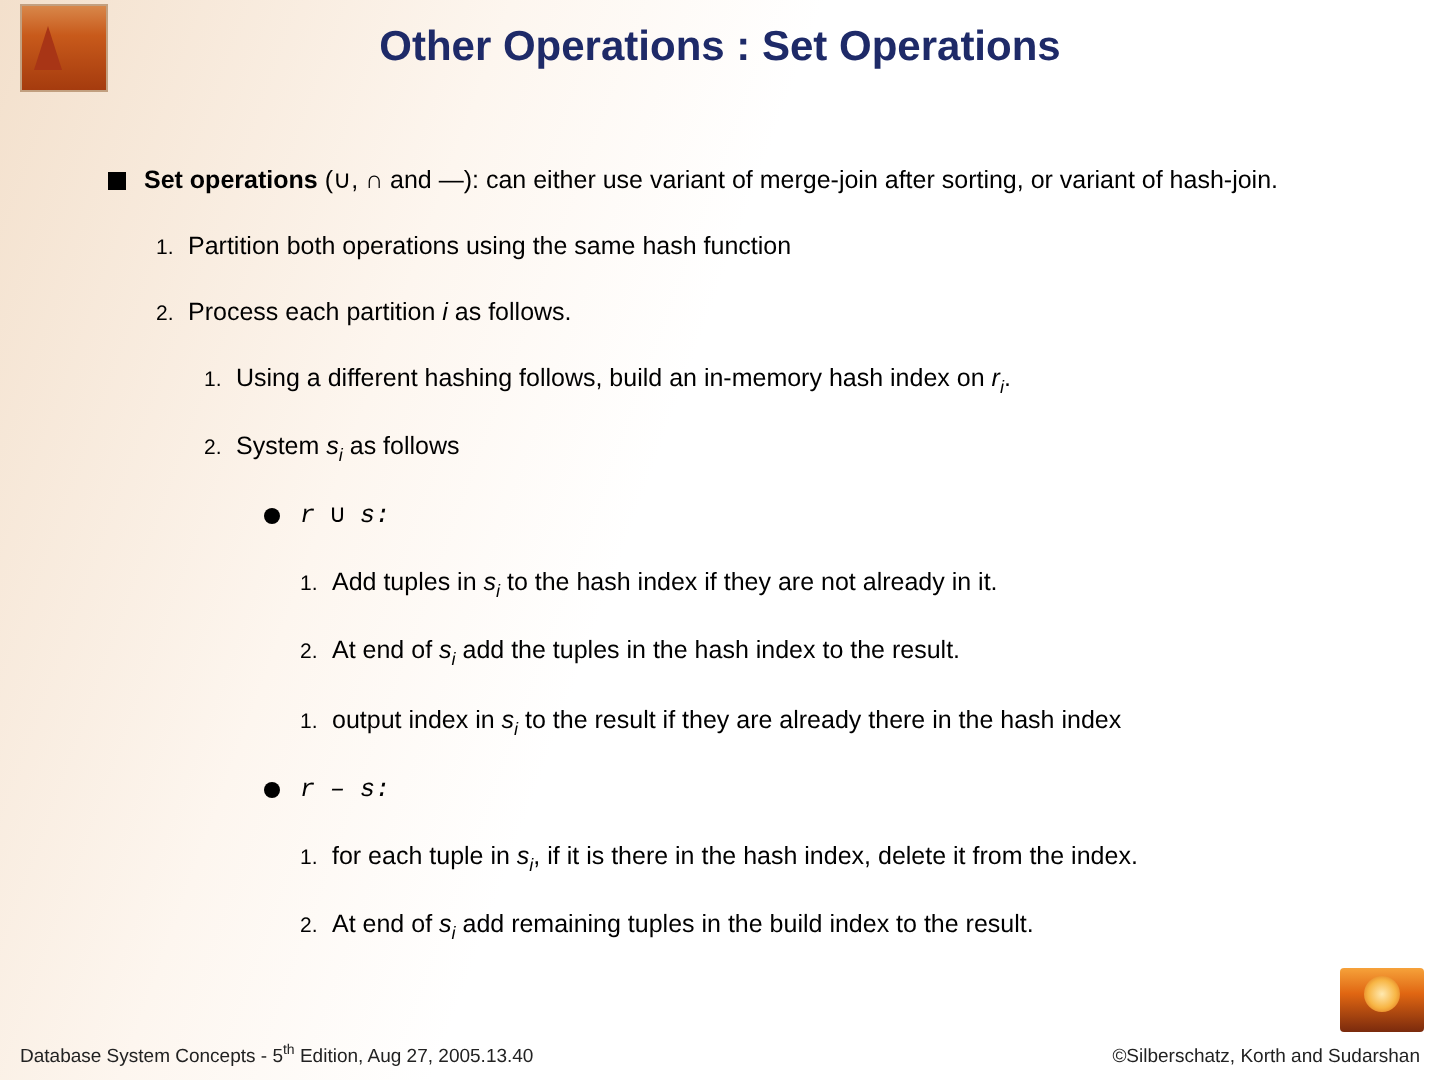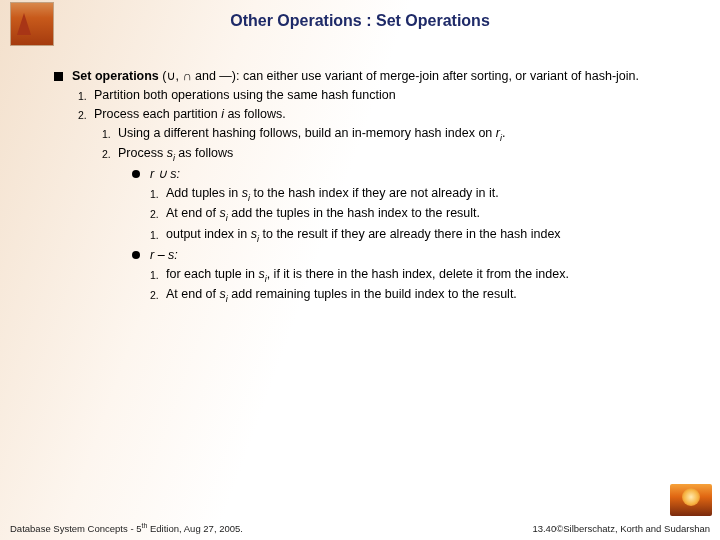--- a/index.html
+++ b/index.html
@@ -24,44 +24,44 @@
     background: linear-gradient(180deg, #f6a23a 0%, #e06612 40%, #7a2a0d 100%);
     border-radius: 2px;
   }
   .decor-bottom::before {
     content: ""; position: absolute; left: 12px; top: 4px; width: 18px; height: 18px;
     background: radial-gradient(circle, #ffe9b0 0%, #f7b544 55%, #d65c0e 100%);
     border-radius: 50%;
   }
   .title {
     position: absolute; top: 12px; left: 0; right: 0;
-    text-align: center; font-size: 16px; font-weight: bold; color: #1e2a68;
+    text-align: center; font-size: 21px; font-weight: bold; color: #1e2a68;
   }
   .content {
     position: absolute; top: 66px; left: 54px; right: 18px;
     font-size: 12.5px; line-height: 1.35; color: #000;
   }
-  .row { display: flex; align-items: flex-start; margin: 2px 0; }
+  .row { display: flex; align-items: flex-start; margin: 16px 0; }
   .b-square { width: 9px; height: 9px; background: #000; flex: none; margin: 4px 9px 0 0; }
   .b-num { width: 16px; flex: none; font-size: 10.5px; margin-top: 2px; text-align: left; }
   .b-dot { width: 8px; height: 8px; background: #000; border-radius: 50%; flex: none; margin: 4px 10px 0 0; }
   .body { flex: 1; }
   .ind1 { margin-left: 24px; }
   .ind2 { margin-left: 48px; }
-  .ind3 { margin-left: 78px; }
+  .ind3 { margin-left: 78px; font-family: Liberation Mono, monospace; }
   .ind4 { margin-left: 96px; }
   .bold { font-weight: bold; }
   .ital { font-style: italic; }
   sub { font-size: 9px; font-style: italic; }
   .footer {
     position: absolute; left: 0; right: 0; bottom: 6px;
     display: flex; justify-content: space-between; align-items: flex-end;
     padding: 0 10px; font-size: 9.5px; color: #222;
   }
-  .footer .c { flex: 1; text-align: right; }
+  .footer .c { flex: 1; text-align: left; }
   sup { font-size: 7px; }
 </style>
 </head>
 <body>
 
 <div class="decor-top"></div>
 <div class="decor-bottom"></div>
 
 <h1 class="title">Other Operations : Set Operations</h1>
 
@@ -91,21 +91,21 @@
   <div class="row ind2">
     <span class="b-num">1.</span>
     <div class="body">
       <span>Using a different hashing follows, build an in-memory hash index on </span><span class="ital">r</span><sub>i</sub><span>.</span>
     </div>
   </div>
 
   <div class="row ind2">
     <span class="b-num">2.</span>
     <div class="body">
-      <span>Process </span><span class="ital">s</span><sub>i</sub><span> as follows</span>
+      <span>System </span><span class="ital">s</span><sub>i</sub><span> as follows</span>
     </div>
   </div>
 
   <div class="row ind3">
     <span class="b-dot"></span>
     <div class="body ital">r ∪ s:</div>
   </div>
   <div class="row ind4">
     <span class="b-num">1.</span>
     <div class="body">

